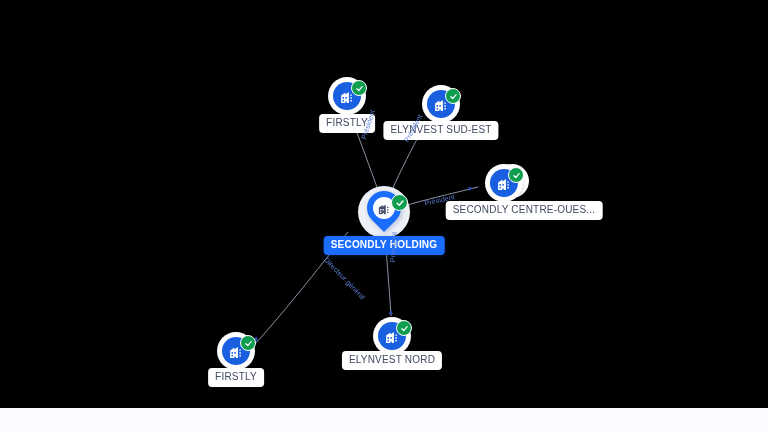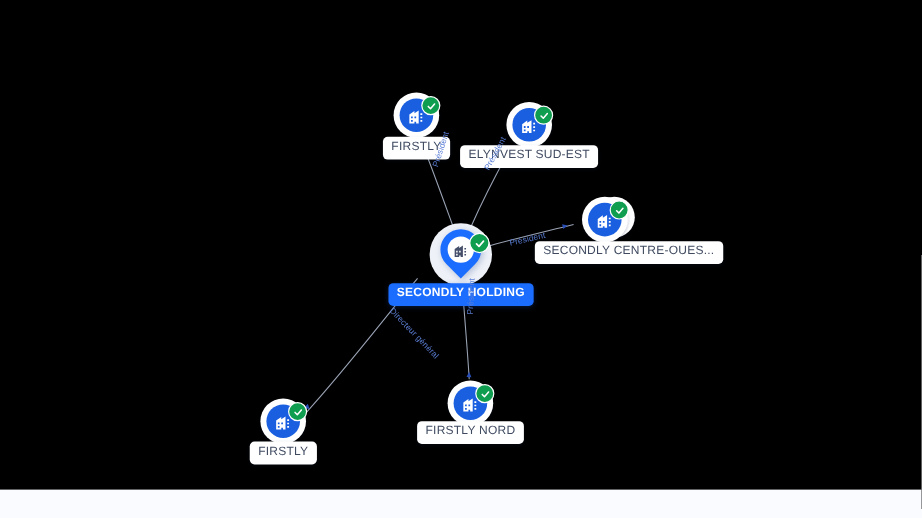--- a/index.html
+++ b/index.html
@@ -236,21 +236,21 @@
           <svg width="17" height="17" viewBox="0 0 24 24">
             <path fill="#ffffff" d="M3 21V10.5l6-4.2V9l5-3.2V21h-3v-4.2h-2V21H3zm2-2h2v-2.2H5V19zm0-4h2v-2.2H5V15zm4 4h2v-2.2H9V19zm0-4h2v-2.2H9V15zm7 4h2.2v-2H16v2zm0-4h2.2v-2H16v2zm0-4h2.2V9H16v2z"></path>
           </svg>
         </div>
         <div class="badge-check">
           <svg width="9" height="9" viewBox="0 0 24 24">
             <path fill="none" stroke="#ffffff" stroke-width="3.4" stroke-linecap="round" stroke-linejoin="round" d="M5 12.5 L10 17.5 L19 7"></path>
           </svg>
         </div>
       </div>
-      <div class="node-label" style="left: 392px; top: 351px;">FIRSTLY NORD</div>
+      <div class="node-label" style="left: 392px; top: 351px;">ELYNVEST NORD</div>
       <div class="node" style="left: 236px; top: 351px;">
         <div class="node-halo"></div>
         <div class="node-disc">
           <svg width="17" height="17" viewBox="0 0 24 24">
             <path fill="#ffffff" d="M3 21V10.5l6-4.2V9l5-3.2V21h-3v-4.2h-2V21H3zm2-2h2v-2.2H5V19zm0-4h2v-2.2H5V15zm4 4h2v-2.2H9V19zm0-4h2v-2.2H9V15zm7 4h2.2v-2H16v2zm0-4h2.2v-2H16v2zm0-4h2.2V9H16v2z"></path>
           </svg>
         </div>
         <div class="badge-check">
           <svg width="9" height="9" viewBox="0 0 24 24">
             <path fill="none" stroke="#ffffff" stroke-width="3.4" stroke-linecap="round" stroke-linejoin="round" d="M5 12.5 L10 17.5 L19 7"></path>

